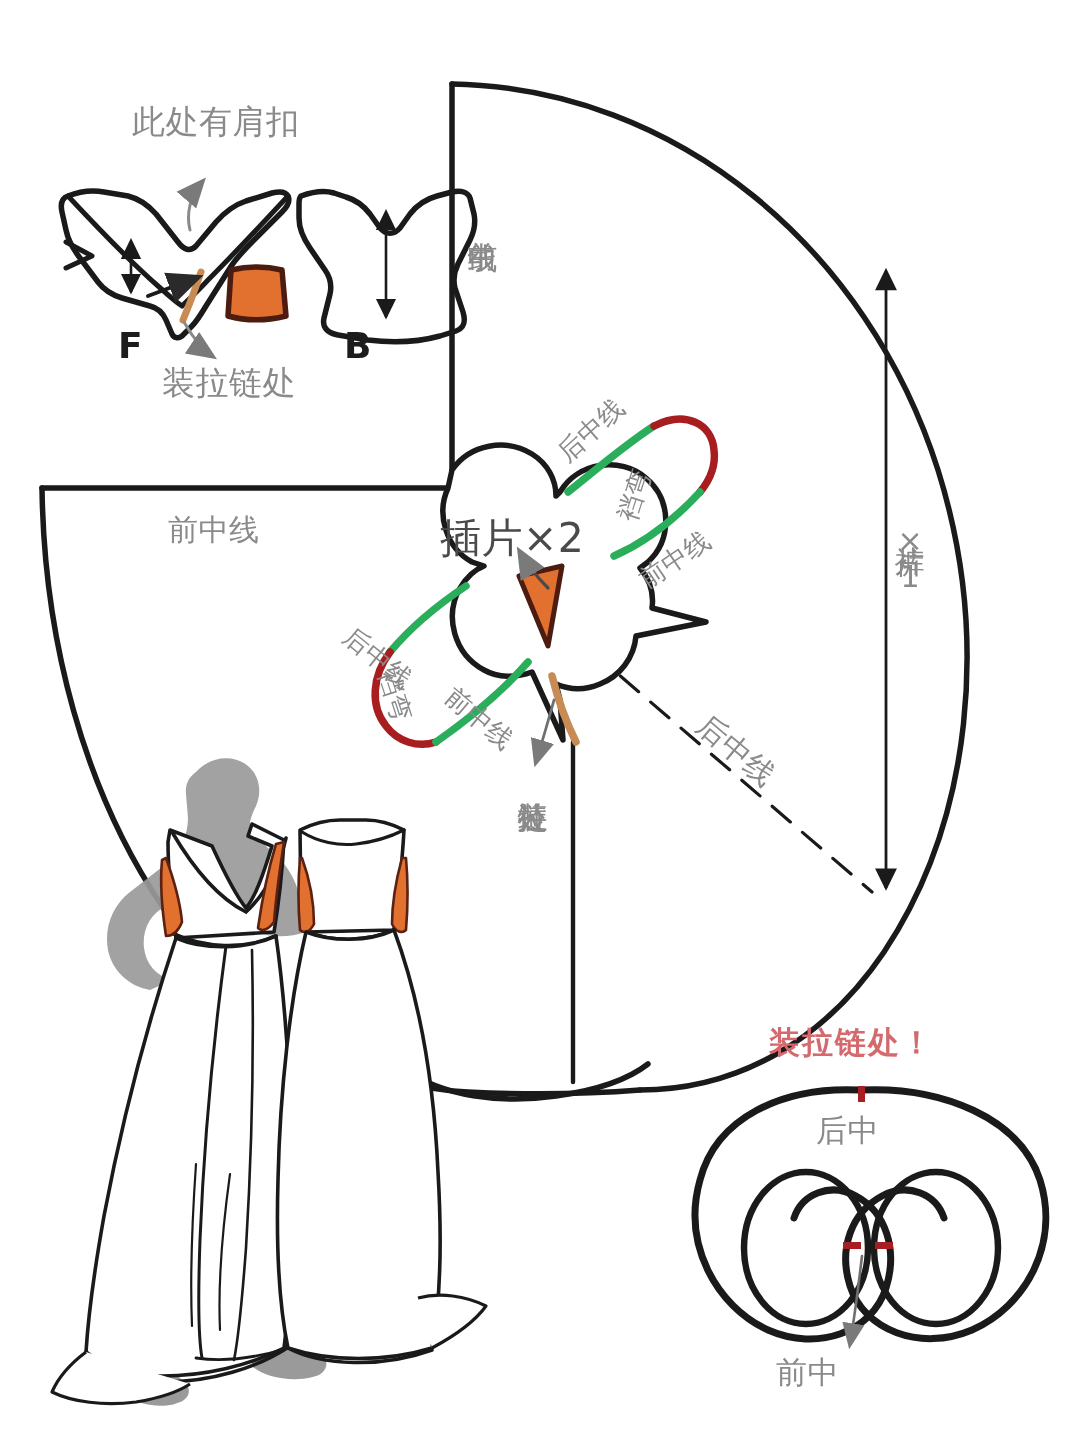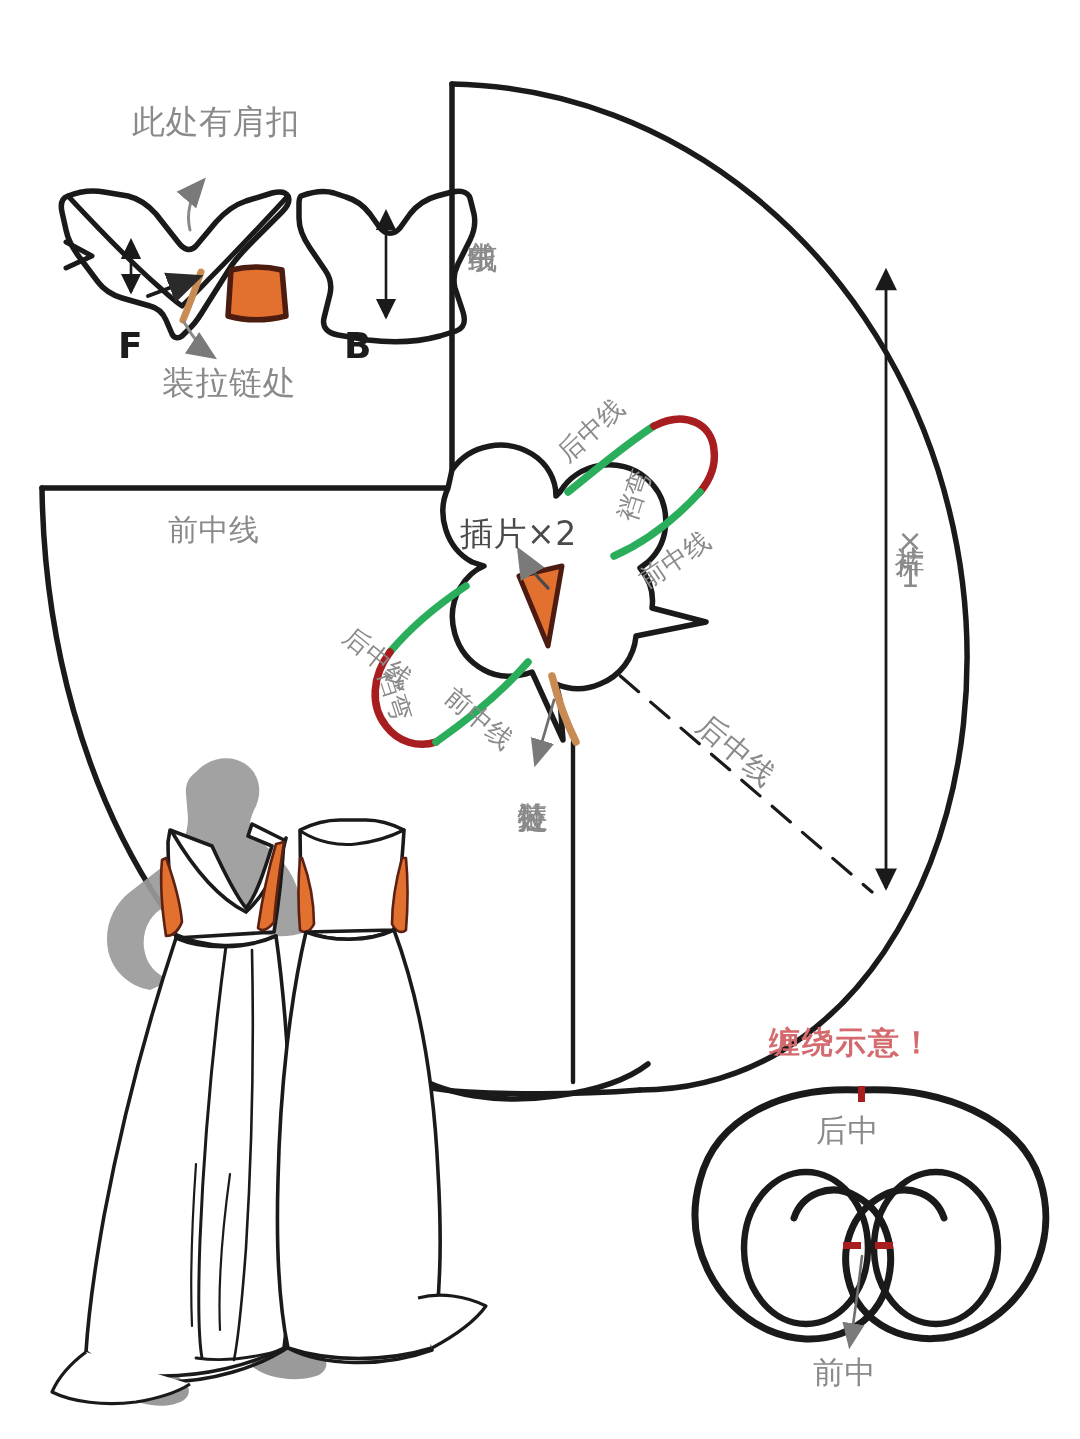--- a/index.html
+++ b/index.html
@@ -294,35 +294,35 @@
   <div class="big-letter" style="left:344px; top:325px;">B</div>
 
   <div class="lbl vert" style="left:467px; top:218px; font-size:30px;">前中线</div>
 
   <div class="lbl" style="left:168px; top:513px; font-size:30px;">前中线</div>
 
   <div class="lbl vert" style="left:894px; top:522px; font-size:30px;">裤片×1</div>
 
   <div class="lbl" style="left:712px; top:708px; font-size:30px; transform:rotate(40deg); transform-origin:left top;">后中线</div>
 
-  <div class="lbl lbl-dark" style="left:460px; top:516px; font-size:33px;">插片×2</div>
+  <div class="lbl lbl-dark" style="left:440px; top:516px; font-size:41px;">插片×2</div>
 
   <div class="lbl vert" style="left:517px; top:778px; font-size:30px;">装拉链处</div>
 
   <div class="lbl" style="left:552px; top:446px; font-size:26px; transform:rotate(-42deg); transform-origin:left top;">后中线</div>
 
   <div class="lbl" style="left:613px; top:516px; font-size:26px; transform:rotate(-72deg); transform-origin:left top;">裆弯</div>
 
   <div class="lbl" style="left:634px; top:570px; font-size:26px; transform:rotate(-34deg); transform-origin:left top;">前中线</div>
 
   <div class="lbl" style="left:356px; top:622px; font-size:26px; transform:rotate(39deg); transform-origin:left top;">后中线</div>
 
   <div class="lbl" style="left:400px; top:666px; font-size:26px; transform:rotate(72deg); transform-origin:left top;">裆弯</div>
 
   <div class="lbl" style="left:458px; top:682px; font-size:26px; transform:rotate(40deg); transform-origin:left top;">前中线</div>
 
-  <div class="title-wrap" style="left:769px; top:1022px;">缠绕示意！</div>
+  <div class="title-wrap" style="left:769px; top:1022px;">装拉链处！</div>
 
   <div class="lbl" style="left:816px; top:1113px; font-size:31px;text-align:center;">后中</div>
 
-  <div class="lbl" style="left:813px; top:1355px; font-size:31px;">前中</div>
+  <div class="lbl" style="left:776px; top:1355px; font-size:31px;">前中</div>
 
 </div>
 
 </body></html>

